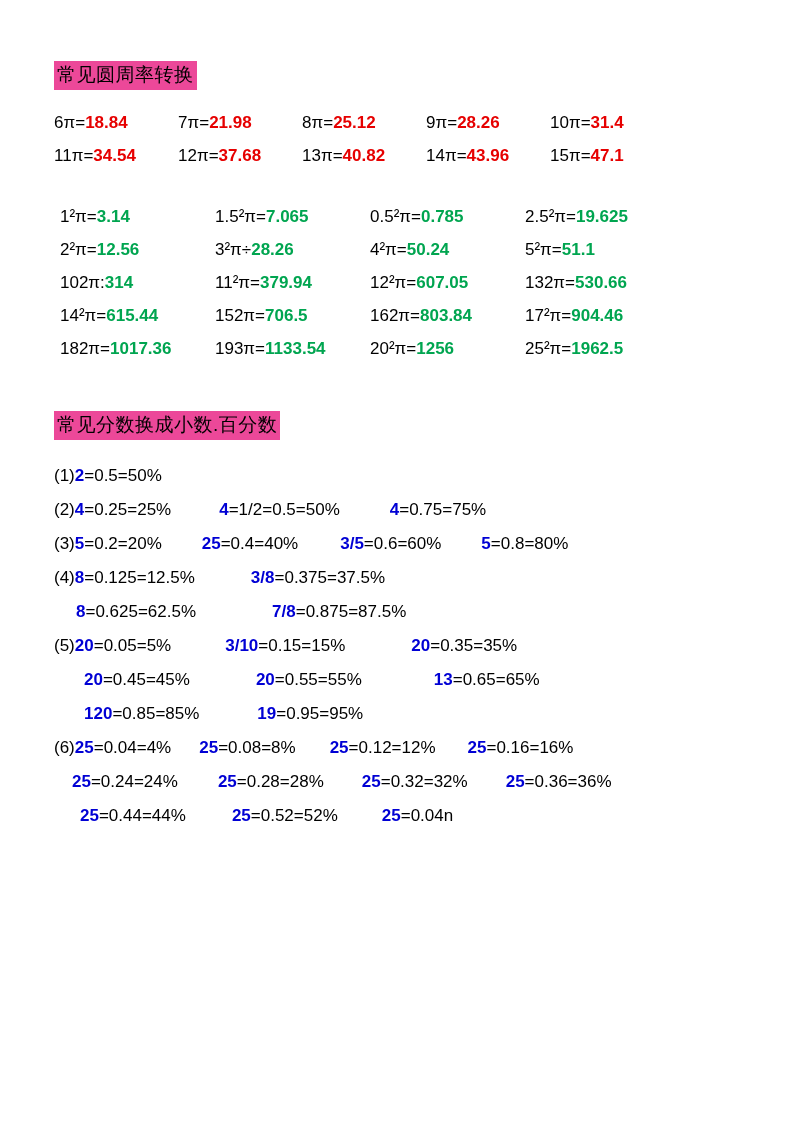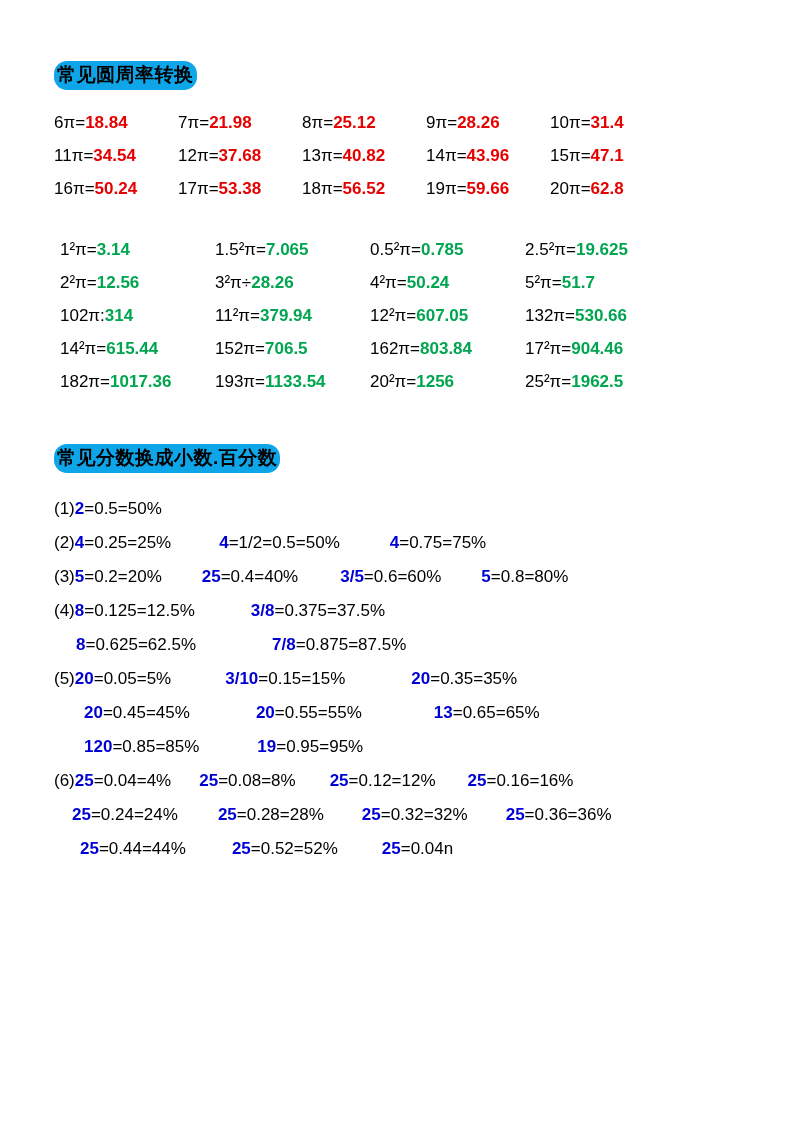--- a/index.html
+++ b/index.html
@@ -16,28 +16,27 @@
     overflow: hidden;
   }
   .page {
     padding: 48px 46px 0 54px;
     box-sizing: border-box;
     width: 793px;
     height: 1122px;
   }
   .section-title {
     display: inline-block;
-    background: #0ea5e9;
+    background: #ec4899;
     color: #000000;
-    font-weight: bold;
+    font-weight: normal;
     font-size: 19px;
     line-height: 26px;
     padding: 1px 3px 2px 3px;
     letter-spacing: 0.5px;
-    border-radius: 13px;
   }
   .block {
     margin-top: 10px;
   }
   .row {
     display: flex;
     align-items: baseline;
     margin-bottom: 11px;
     font-size: 17px;
     line-height: 22px;
@@ -93,43 +92,36 @@
         <span class="cell"><span>9π=</span><span class="val-red">28.26</span></span>
         <span class="cell"><span>10π=</span><span class="val-red">31.4</span></span>
       </div>
       <div class="row pi-row">
         <span class="cell"><span>11π=</span><span class="val-red">34.54</span></span>
         <span class="cell"><span>12π=</span><span class="val-red">37.68</span></span>
         <span class="cell"><span>13π=</span><span class="val-red">40.82</span></span>
         <span class="cell"><span>14π=</span><span class="val-red">43.96</span></span>
         <span class="cell"><span>15π=</span><span class="val-red">47.1</span></span>
       </div>
-      <div class="row pi-row">
-        <span class="cell"><span>16π=</span><span class="val-red">50.24</span></span>
-        <span class="cell"><span>17π=</span><span class="val-red">53.38</span></span>
-        <span class="cell"><span>18π=</span><span class="val-red">56.52</span></span>
-        <span class="cell"><span>19π=</span><span class="val-red">59.66</span></span>
-        <span class="cell"><span>20π=</span><span class="val-red">62.8</span></span>
-      </div>
     </div>
 
   <div class="gap-lg"></div>
 
   <div class="block" id="sq-table">
       <div class="row sq-row">
         <span class="cell"><span>1²π=</span><span class="val-green">3.14</span></span>
         <span class="cell"><span>1.5²π=</span><span class="val-green">7.065</span></span>
         <span class="cell"><span>0.5²π=</span><span class="val-green">0.785</span></span>
         <span class="cell"><span>2.5²π=</span><span class="val-green">19.625</span></span>
       </div>
       <div class="row sq-row">
         <span class="cell"><span>2²π=</span><span class="val-green">12.56</span></span>
         <span class="cell"><span>3²π÷</span><span class="val-green">28.26</span></span>
         <span class="cell"><span>4²π=</span><span class="val-green">50.24</span></span>
-        <span class="cell"><span>5²π=</span><span class="val-green">51.7</span></span>
+        <span class="cell"><span>5²π=</span><span class="val-green">51.1</span></span>
       </div>
       <div class="row sq-row">
         <span class="cell"><span>102π:</span><span class="val-green">314</span></span>
         <span class="cell"><span>11²π=</span><span class="val-green">379.94</span></span>
         <span class="cell"><span>12²π=</span><span class="val-green">607.05</span></span>
         <span class="cell"><span>132π=</span><span class="val-green">530.66</span></span>
       </div>
       <div class="row sq-row">
         <span class="cell"><span>14²π=</span><span class="val-green">615.44</span></span>
         <span class="cell"><span>152π=</span><span class="val-green">706.5</span></span>

